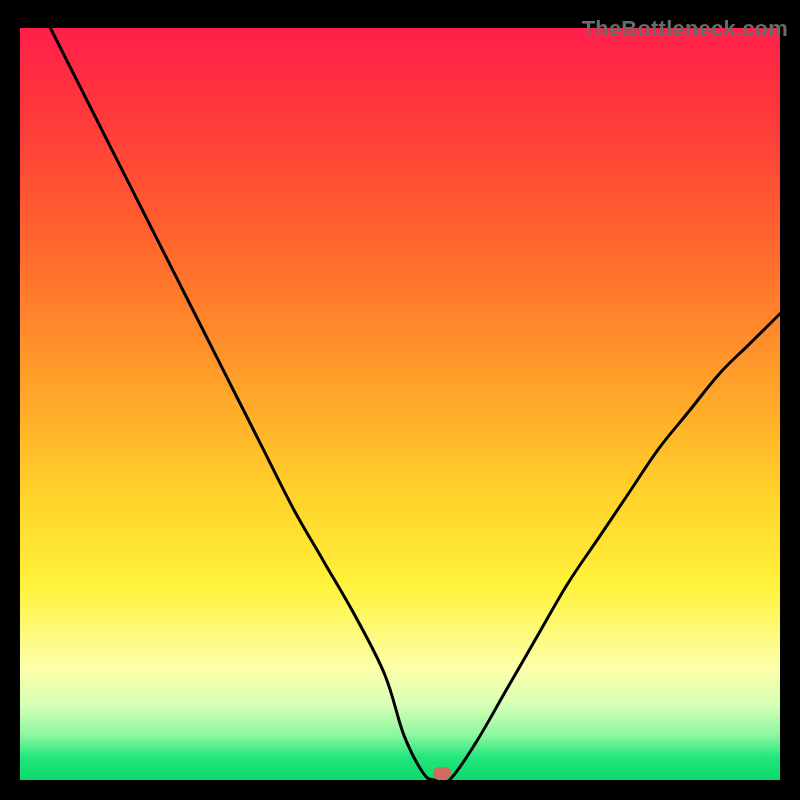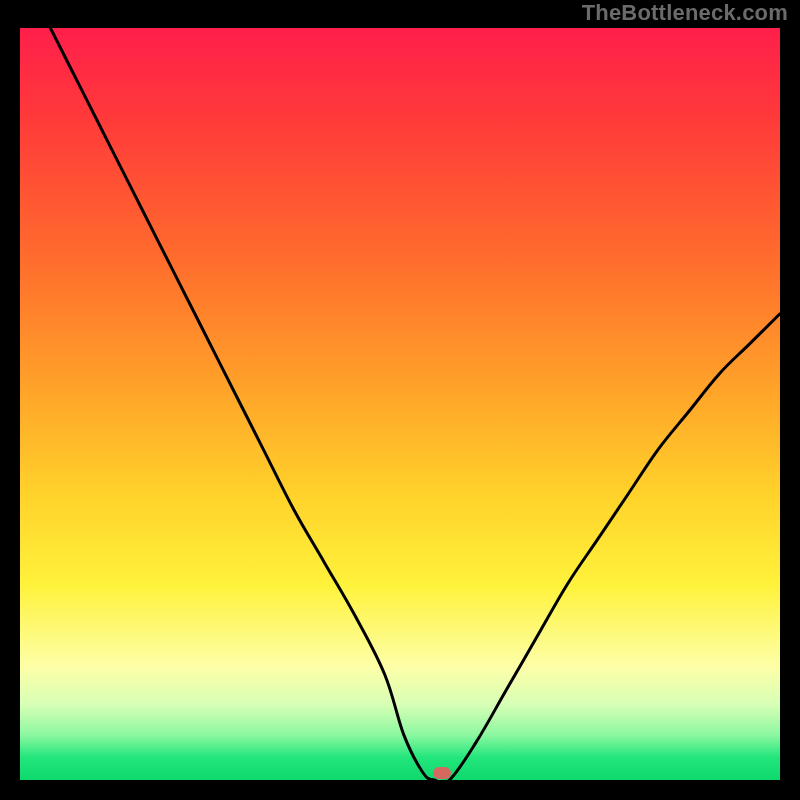--- a/index.html
+++ b/index.html
@@ -12,21 +12,21 @@
     overflow: hidden;
   }
   .frame {
     position: relative;
     width: 800px;
     height: 800px;
     background: #000;
   }
   .watermark {
     position: absolute;
-    top: 0;
+    top: 16px;
     right: 12px;
     color: #6b6b6b;
     font-size: 22px;
     font-weight: 600;
     letter-spacing: 0.2px;
     z-index: 5;
     user-select: none;
   }
   .plot {
     position: absolute;

